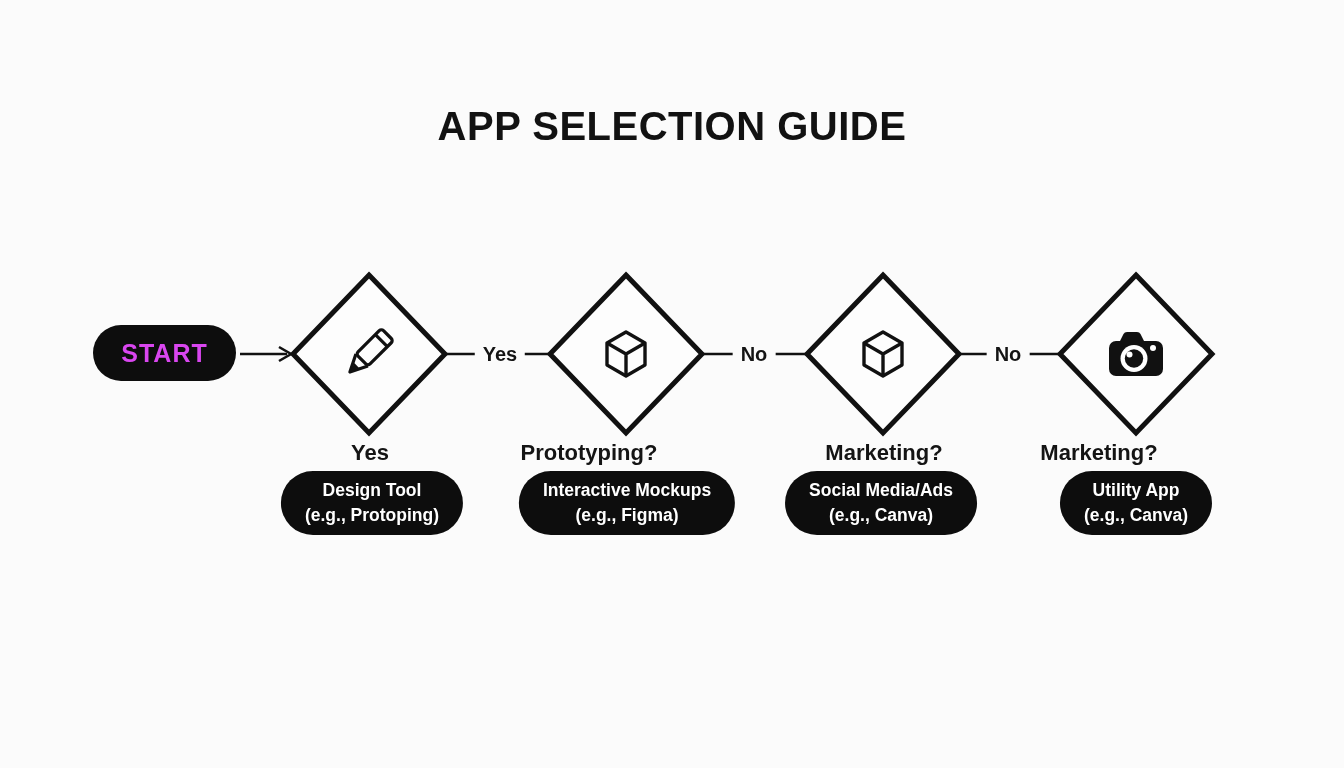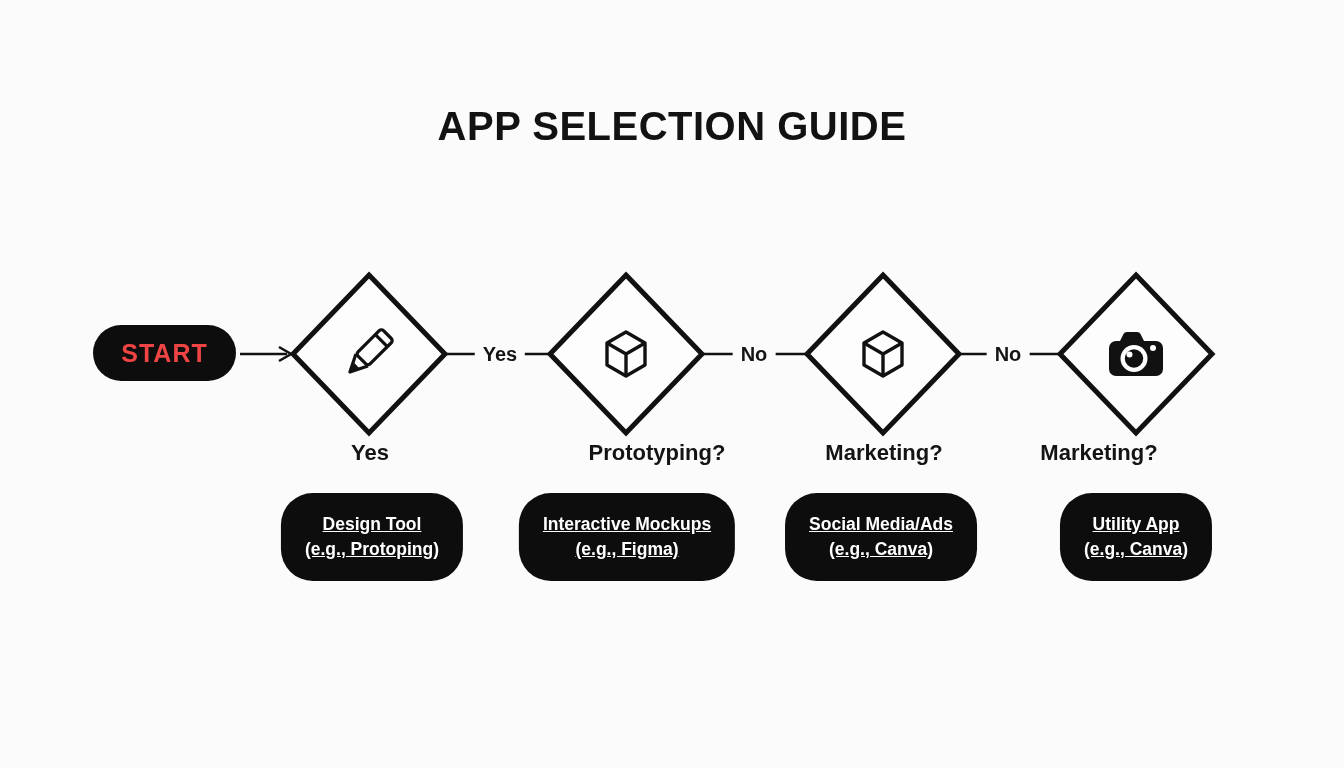--- a/index.html
+++ b/index.html
@@ -40,21 +40,21 @@
     position: absolute;
     left: 93px;
     top: 325px;
     width: 143px;
     height: 56px;
     background: #0d0d0d;
     border-radius: 28px;
     display: flex;
     align-items: center;
     justify-content: center;
-    color: #ef4444;
+    color: #d946ef;
     font-size: 25px;
     font-weight: 700;
     letter-spacing: 1px;
   }
   .edge-label {
     position: absolute;
     top: 354px;
     transform: translate(-50%, -50%);
     background: #fbfbfb;
     padding: 2px 8px;
@@ -67,32 +67,31 @@
     position: absolute;
     top: 440px;
     transform: translateX(-50%);
     font-size: 22px;
     font-weight: 700;
     color: #141414;
     white-space: nowrap;
   }
   .result-pill {
     position: absolute;
-    top: 493px;
+    top: 471px;
     transform: translateX(-50%);
     background: #0d0d0d;
     border-radius: 32px;
-    padding: 19px 24px;
+    padding: 7px 24px;
     text-align: center;
     color: #ffffff;
     font-size: 17.5px;
     font-weight: 600;
     line-height: 25px;
     white-space: nowrap;
-    text-decoration: underline;
   }
 </style>
 </head>
 <body>
 
 <div class="canvas">
 
   <h1 class="title">APP SELECTION GUIDE</h1>
 
   <svg class="art" viewBox="0 0 1344 768" aria-hidden="true">
@@ -141,21 +140,21 @@
 
   <div class="start-pill">
     <span>START</span>
   </div>
 
   <div class="edge-label" style="left:500px">Yes</div>
   <div class="edge-label" style="left:754px">No</div>
   <div class="edge-label" style="left:1008px">No</div>
 
   <div class="question" style="left:370px">Yes</div>
-  <div class="question" style="left:657px">Prototyping?</div>
+  <div class="question" style="left:589px">Prototyping?</div>
   <div class="question" style="left:884px">Marketing?</div>
   <div class="question" style="left:1099px">Marketing?</div>
 
   <div class="result-pill" style="left:372px">
     <div>Design Tool</div>
     <div>(e.g., Protoping)</div>
   </div>
   <div class="result-pill" style="left:881px">
     <div>Social Media/Ads</div>
     <div>(e.g., Canva)</div>

